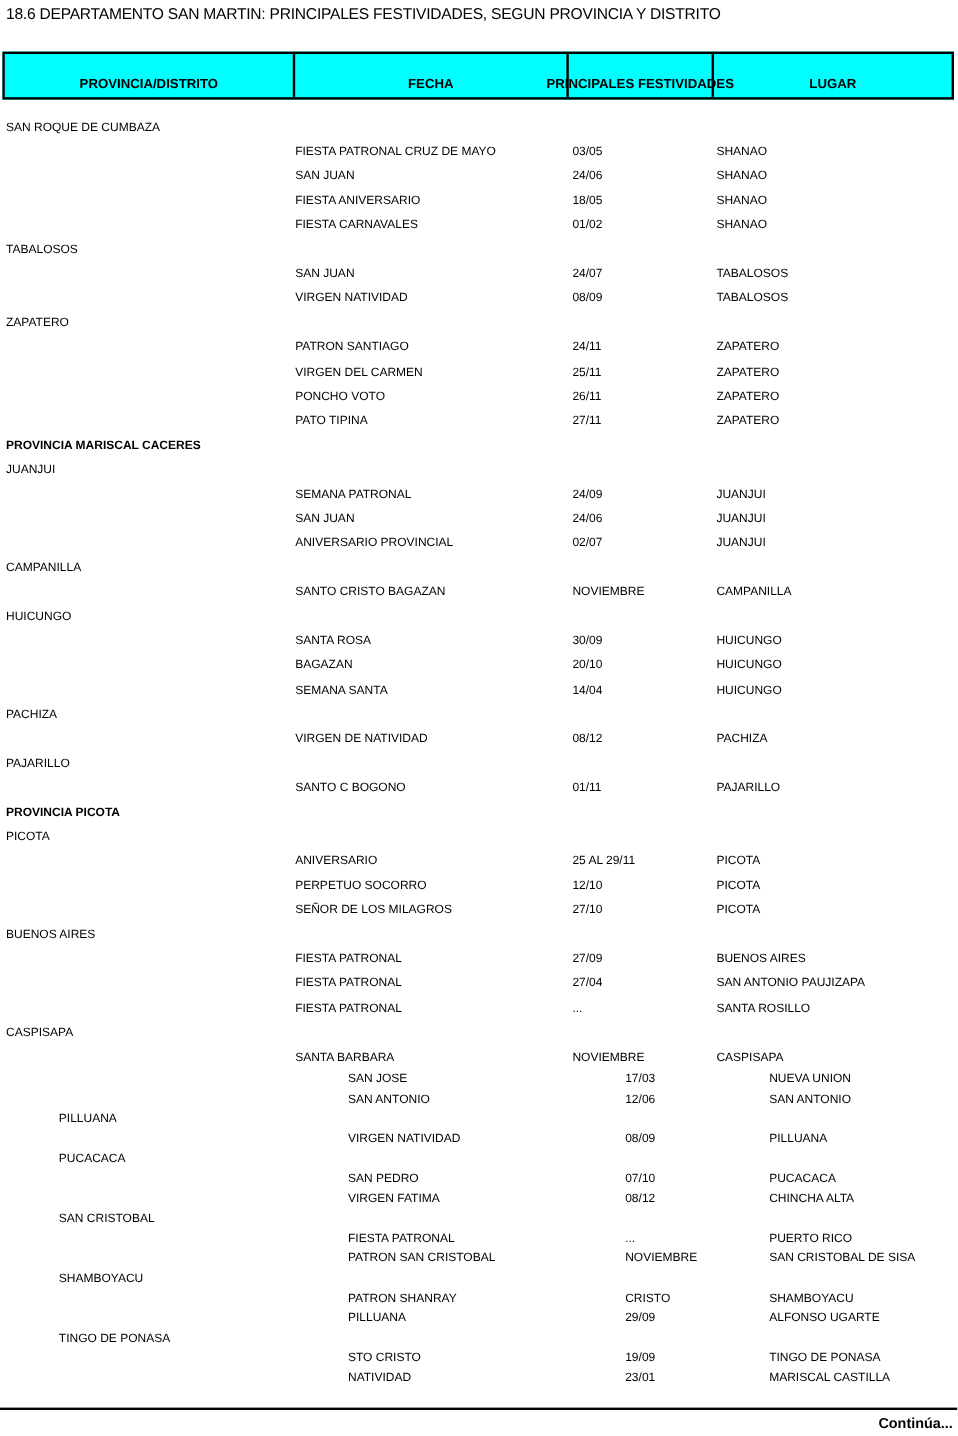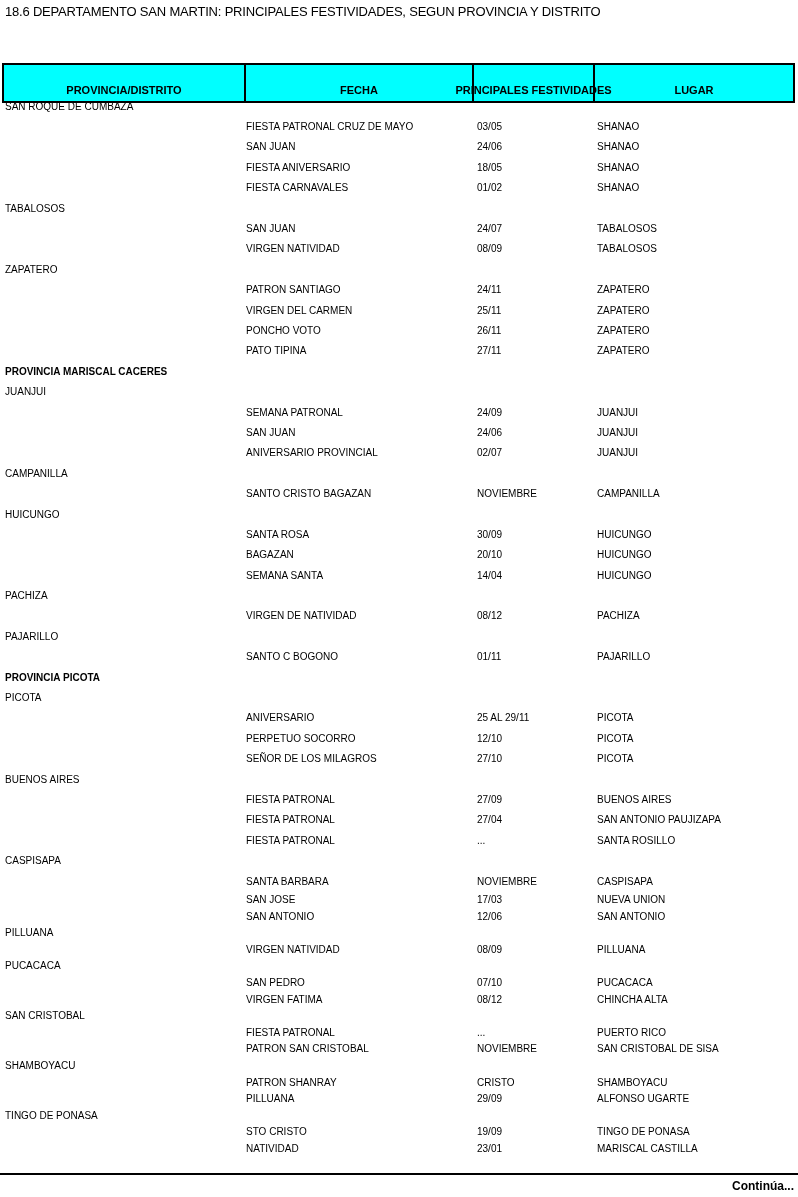--- a/index.html
+++ b/index.html
@@ -37,41 +37,41 @@
     position:absolute;left:0;top:96px;width:798px;
   }
   .row{
     height:20.4px;
     display:grid;
     grid-template-columns:246px 231px 120px auto;
     align-items:center;
     font-size:10px;
     white-space:nowrap;
   }
-  .row.compact{height:16.6px;}
+  .row.compact{height:16.6px;margin-left:44px;}
   .row.province .c1{font-weight:bold;}
   .c1{padding-left:5px;overflow:visible;}
   .c2,.c3,.c4{overflow:visible;}
   .bottom-rule{
     position:absolute;left:0;top:1173px;width:798px;height:0;
     border-top:2px solid #000000;
   }
   .continua{
     position:absolute;right:4px;top:1179px;
     font-size:12px;font-weight:bold;
   }
 </style>
 </head>
 <body>
 
 <div class="page">
 
   <div class="title">18.6 DEPARTAMENTO SAN MARTIN: PRINCIPALES FESTIVIDADES, SEGUN PROVINCIA Y DISTRITO</div>
 
-  <div class="thead" style="background: rgb(0, 255, 255); margin-top: 20px;">
+  <div class="thead" style="background: rgb(0, 255, 255);">
     <div class="th">PROVINCIA/DISTRITO</div>
     <div class="th">FECHA</div>
     <div class="th">PRINCIPALES FESTIVIDADES</div>
     <div class="th">LUGAR</div>
   </div>
 
   <div class="tbody">
   <div class="row district">
     <div class="c1">SAN ROQUE DE CUMBAZA</div>
     <div class="c2"></div>

